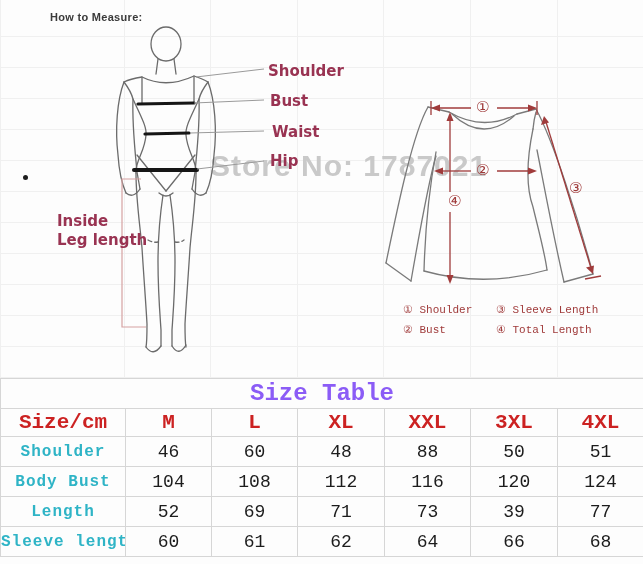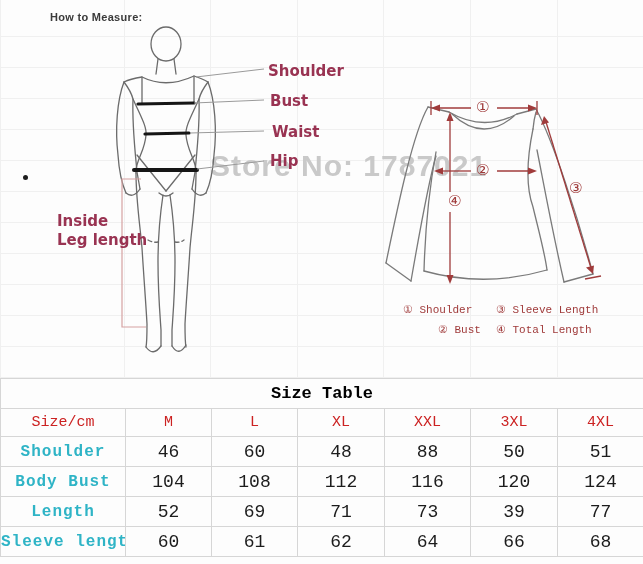--- a/index.html
+++ b/index.html
@@ -39,42 +39,42 @@
   }
   .marker-1{left:476px;top:100px;}
   .marker-2{left:476px;top:163px;}
   .marker-3{left:569px;top:181px;}
   .marker-4{left:448px;top:194px;background:#fdfdfd;}
   .legend-item{
     position:absolute;z-index:3;font-size:11px;color:#a03b3b;white-space:nowrap;
     font-family:"Liberation Mono",monospace;letter-spacing:0;
   }
   .legend-1{left:403px;top:303px;}
-  .legend-2{left:403px;top:323px;margin-left:35px;}
+  .legend-2{left:403px;top:323px;}
   .legend-3{left:496px;top:303px;}
   .legend-4{left:496px;top:323px;}
   .black-dot{
     position:absolute;left:23px;top:175px;width:5px;height:5px;border-radius:50%;
     background:#1d1d1d;z-index:3;
   }
   
   .table-wrap{position:absolute;left:0;top:378px;width:643px;height:186px;z-index:4;}
   table.size-table{
     border-collapse:collapse;table-layout:fixed;width:643px;
     font-family:"Liberation Mono",monospace;
   }
   table.size-table td{
     border:1px solid #d6d6d6;text-align:center;vertical-align:middle;
     padding:0;overflow:hidden;white-space:nowrap;
   }
   td.title-cell{
-    height:29px;font-size:17px;font-weight:bold;color:#000000;
+    height:29px;font-size:24px;font-weight:bold;color:#8b5cf6;
     padding-left:64px;border-top:1px solid #e4e4e4;margin-left:27px;
   }
-  tr.header-row td{height:27px;font-size:15px;font-weight:normal;color:#cc2222;}
+  tr.header-row td{height:27px;font-size:21px;font-weight:bold;color:#cc2222;}
   tr.data-row td{height:29px;font-size:18px;color:#1c1c1c;}
   tr.data-row td.row-label{
     font-size:16px;font-weight:bold;color:#2fb4c6;letter-spacing:1px;
   }
 </style>
 </head>
 <body>
 
 <div class="canvas">
 

